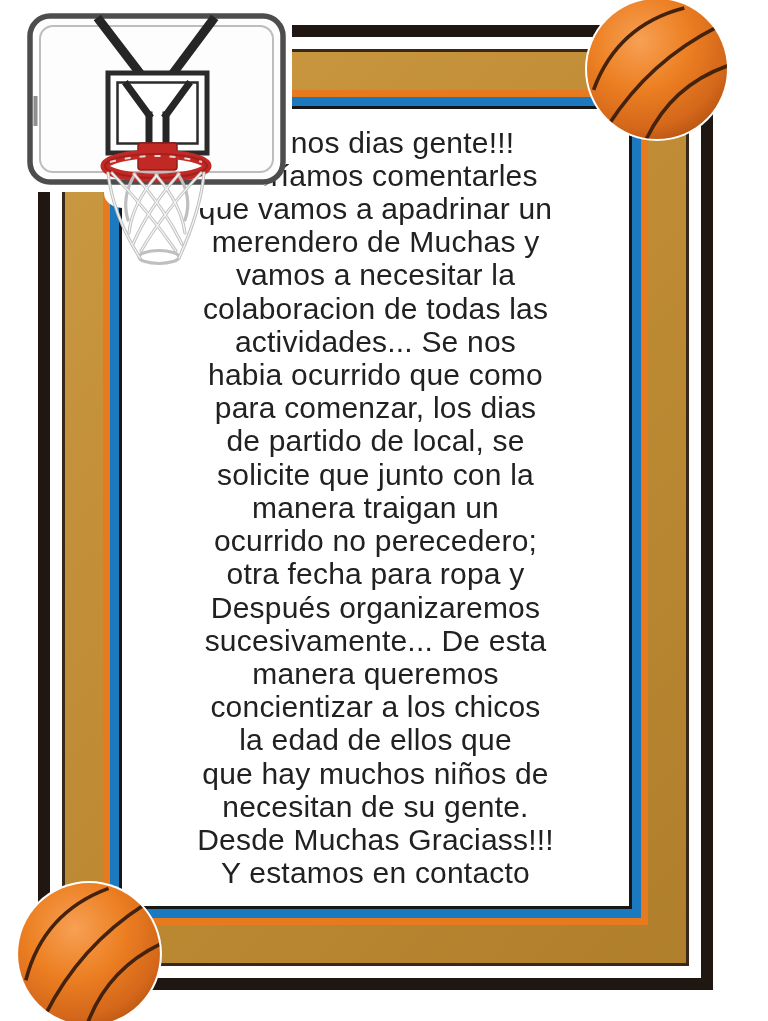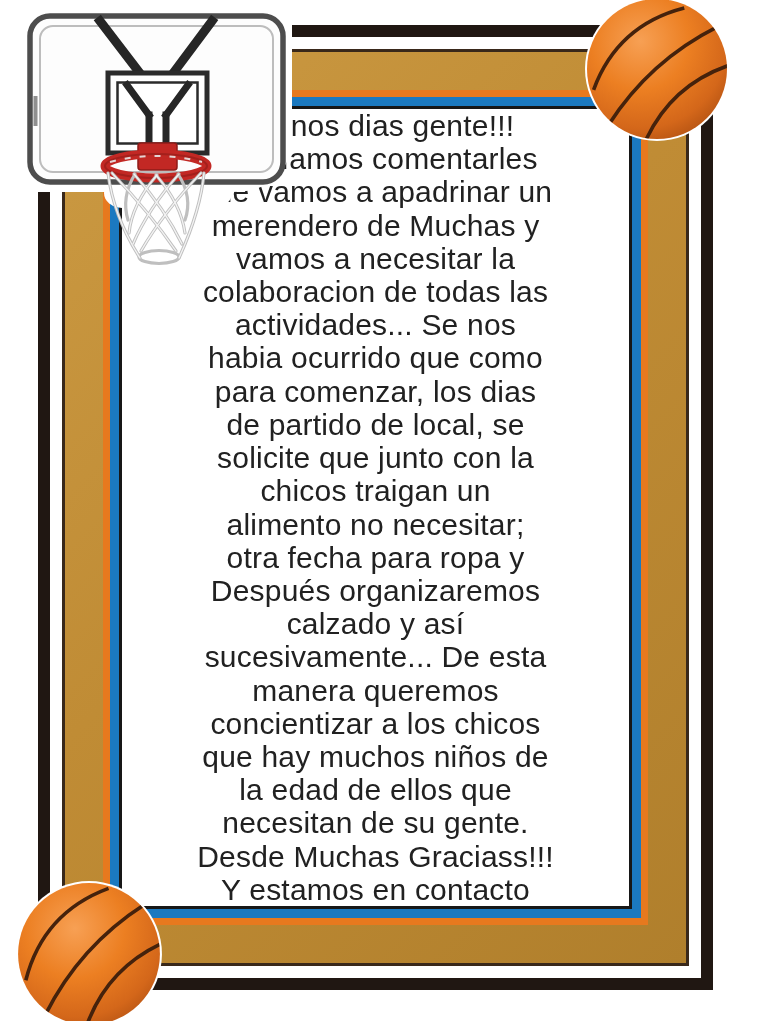--- a/index.html
+++ b/index.html
@@ -51,30 +51,29 @@
       <div class="line">Queríamos comentarles</div>
       <div class="line">que vamos a apadrinar un</div>
       <div class="line">merendero de Muchas y</div>
       <div class="line">vamos a necesitar la</div>
       <div class="line">colaboracion de todas las</div>
       <div class="line">actividades... Se nos</div>
       <div class="line">habia ocurrido que como</div>
       <div class="line">para comenzar, los dias</div>
       <div class="line">de partido de local, se</div>
       <div class="line">solicite que junto con la</div>
-      <div class="line">chicos traigan un</div>
-      <div class="line">alimento no necesitar;</div>
+      <div class="line">manera traigan un</div>
+      <div class="line">ocurrido no perecedero;</div>
       <div class="line">otra fecha para ropa y</div>
       <div class="line">Después organizaremos</div>
-      <div class="line">calzado y así</div>
       <div class="line">sucesivamente... De esta</div>
       <div class="line">manera queremos</div>
       <div class="line">concientizar a los chicos</div>
+      <div class="line">la edad de ellos que</div>
       <div class="line">que hay muchos niños de</div>
-      <div class="line">la edad de ellos que</div>
       <div class="line">necesitan de su gente.</div>
       <div class="line">Desde Muchas Graciass!!!</div>
       <div class="line">Y estamos en contacto</div>
     </div>
   </div>
 
   <div class="abs hoop-wrap">
     <svg width="320" height="290" viewBox="0 0 320 290">
 
       <path d="M0 0 H292 V132 Q292 192 232 192 H0 Z" fill="#ffffff"></path>

